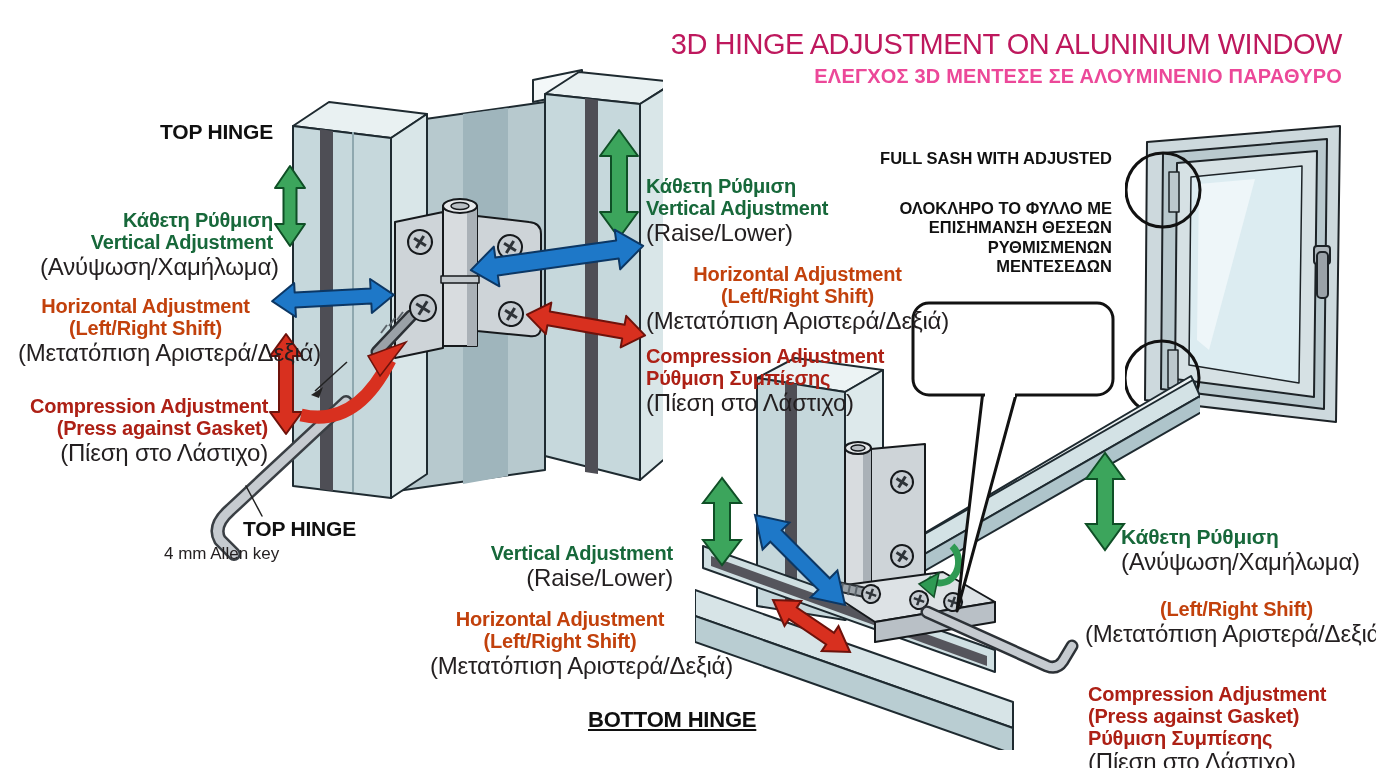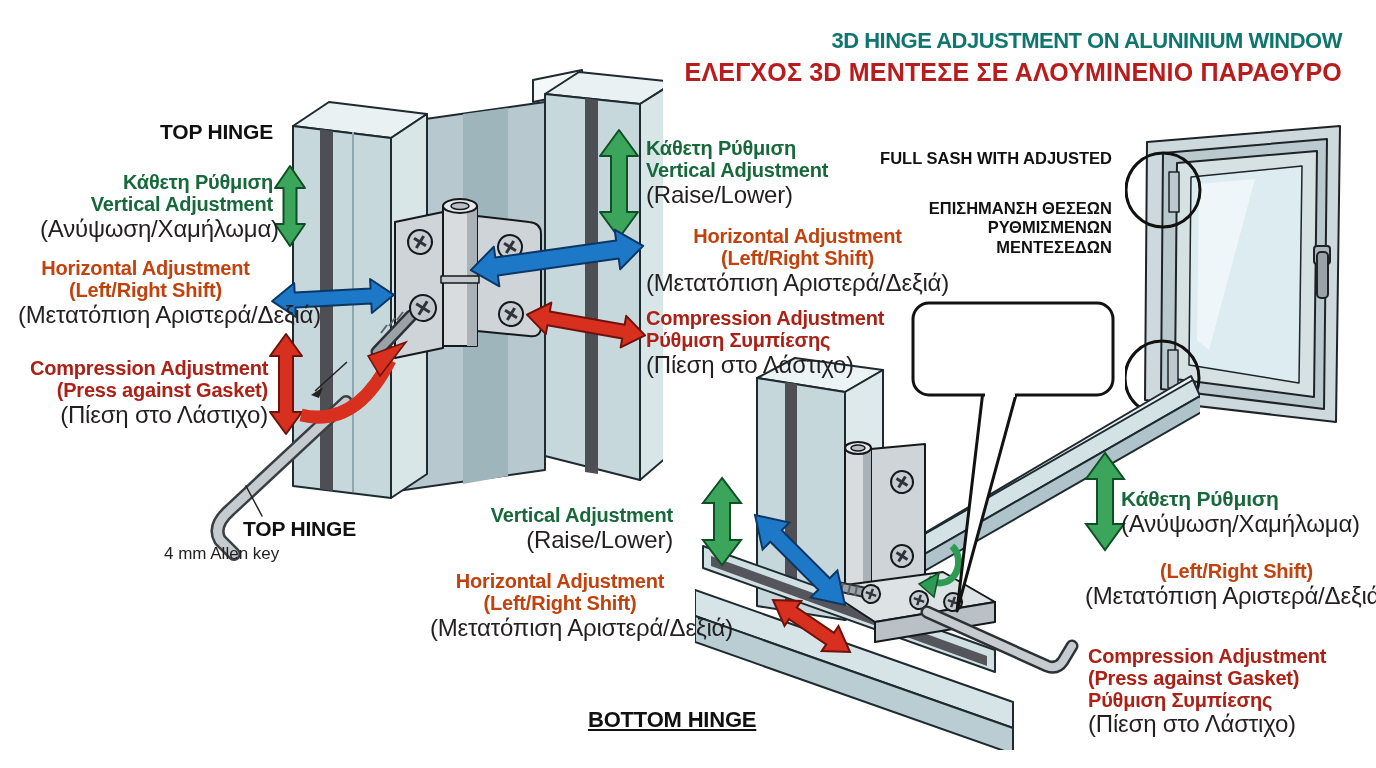--- a/index.html
+++ b/index.html
@@ -1,30 +1,30 @@
 <!DOCTYPE html>
 <html><head>
 <meta charset="utf-8">
 <style>
   html,body{margin:0;padding:0;background:#fff;}
   #stage{position:relative;width:1376px;height:768px;background:#ffffff;overflow:hidden;
          font-family:"Liberation Sans",sans-serif;}
   .abs{position:absolute;}
-  .label{position:absolute;line-height:1.09;white-space:nowrap;letter-spacing:-0.2px;}
+  .label{position:absolute;line-height:1.09;white-space:nowrap;letter-spacing:-0.2px;margin-top:38px;}
   .label span{display:block;}
   .tr{text-align:right;}
   .g{color:#17683a;font-weight:bold;font-size:20px;}
   .b{color:#c2410c;font-weight:bold;font-size:20px;text-align:center;}
   .r{color:#ad2015;font-weight:bold;font-size:20px;}
   .d{color:#231f20;font-weight:normal;font-size:24px;}
   .heading{position:absolute;color:#101010;font-weight:bold;font-size:21px;white-space:nowrap;letter-spacing:-0.2px;}
   .caption{position:absolute;color:#231f20;font-size:17px;white-space:nowrap;}
   #title-block{position:absolute;top:28px;right:34px;text-align:right;}
-  .title1{font-size:22px;font-weight:bold;color:#0f766e;letter-spacing:-0.5px;white-space:nowrap;}
-  .title2{font-size:25px;font-weight:bold;color:#b91c1c;letter-spacing:0.2px;margin-top:4px;white-space:nowrap;}
+  .title1{font-size:29px;font-weight:normal;color:#be185d;letter-spacing:-0.5px;white-space:nowrap;}
+  .title2{font-size:20px;font-weight:bold;color:#ec4899;letter-spacing:0.2px;margin-top:4px;white-space:nowrap;}
   #sash-en{position:absolute;left:860px;top:149px;width:252px;text-align:right;
            font-size:16.5px;font-weight:bold;color:#111;line-height:1.15;white-space:nowrap;}
   #sash-el{position:absolute;left:880px;top:199px;width:232px;text-align:right;
            font-size:16.5px;font-weight:bold;color:#111;line-height:1.18;white-space:nowrap;}
   #sash-en span,#sash-el span{display:block;}
   #callout-text{position:absolute;left:922px;top:304px;width:195px;line-height:1.16;white-space:nowrap;}
   #callout-text .cb{font-size:18px;font-weight:bold;color:#111;display:block;}
   #callout-text .cn{font-size:18px;color:#1a1a1a;display:block;}
   svg{display:block;}
 </style>
@@ -252,20 +252,21 @@
   <div class="label" style="left:646px;top:308px;">
     <span class="r">Compression Adjustment</span>
     <span class="r">Ρύθμιση Συμπίεσης</span>
     <span class="d">(Πίεση στο Λάστιχο)</span>
   </div>
 
   <div id="sash-en">
     <span>FULL SASH WITH ADJUSTED</span>
   </div>
   <div id="sash-el">
+    <span>ΟΛΟΚΛΗΡΟ ΤΟ ΦΥΛΛΟ ΜΕ</span>
     <span>ΕΠΙΣΗΜΑΝΣΗ ΘΕΣΕΩΝ</span>
     <span>ΡΥΘΜΙΣΜΕΝΩΝ</span>
     <span>ΜΕΝΤΕΣΕΔΩΝ</span>
   </div>
 
   <div class="label tr" style="left:455px;top:505px;width:218px;">
     <span class="g">Vertical Adjustment</span>
     <span class="d">(Raise/Lower)</span>
   </div>
   <div class="label tr" style="left:430px;top:571px;width:260px;">

